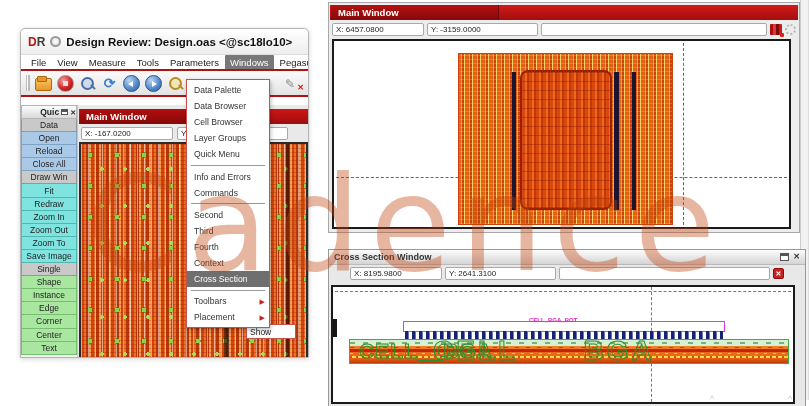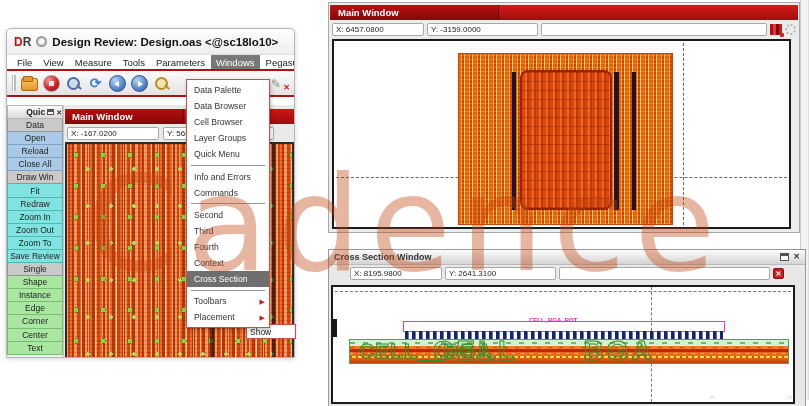--- a/index.html
+++ b/index.html
@@ -6,21 +6,21 @@
   html,body{background:#fff}
   .stage{position:relative;width:809px;height:406px;background:#fff;overflow:hidden;
          font-family:"Liberation Sans",sans-serif;color:#222}
 
   
   .watermark{position:absolute;left:86px;top:158px;font-size:132px;line-height:1;
              letter-spacing:9px;color:#c2410c;opacity:.38;z-index:100;pointer-events:none;
              font-family:"DejaVu Sans",sans-serif}
 
   
-  .lwin{position:absolute;left:6px;top:28px;width:289px;height:330px;background:#fff;
+  .lwin{position:absolute;left:20px;top:28px;width:289px;height:330px;background:#fff;
         border:1px solid #b5b5b5;border-radius:5px 5px 0 0;box-shadow:0 1px 5px rgba(0,0,0,.18)}
   .titlebar{height:26px;display:flex;align-items:center;gap:5px;padding:0 7px;
             background:linear-gradient(#ffffff,#ededed);border-bottom:1px solid #ddd;
             border-radius:5px 5px 0 0;overflow:hidden}
   .logo{font-weight:bold;font-size:12px;line-height:1;white-space:nowrap}
   .logo .c0{color:#c01010}.logo .c1{color:#3a3a3a}
   .session-icon{width:11px;height:11px;border:2px solid #9a9a9a;border-radius:50%;
                 background:radial-gradient(#fff,#ddd);flex:0 0 auto}
   .wtitle{font-weight:bold;font-size:11.5px;color:#101010;white-space:nowrap}
 
@@ -232,21 +232,21 @@
             <div class="qb g-gray">Data</div>
             <div class="qb g-blue">Open</div>
             <div class="qb g-blue">Reload</div>
             <div class="qb g-blue">Close All</div>
             <div class="qb g-gray">Draw Win</div>
             <div class="qb g-cyan">Fit</div>
             <div class="qb g-cyan">Redraw</div>
             <div class="qb g-cyan">Zoom In</div>
             <div class="qb g-cyan">Zoom Out</div>
             <div class="qb g-cyan">Zoom To</div>
-            <div class="qb g-cyan">Save Review</div>
+            <div class="qb g-cyan">Save Image</div>
             <div class="qb g-gray">Single</div>
             <div class="qb g-green">Shape</div>
             <div class="qb g-green">Instance</div>
             <div class="qb g-green">Edge</div>
             <div class="qb g-green">Corner</div>
             <div class="qb g-green">Center</div>
             <div class="qb g-green">Text</div>
           </div>
       </div>
       <div class="mainarea">

